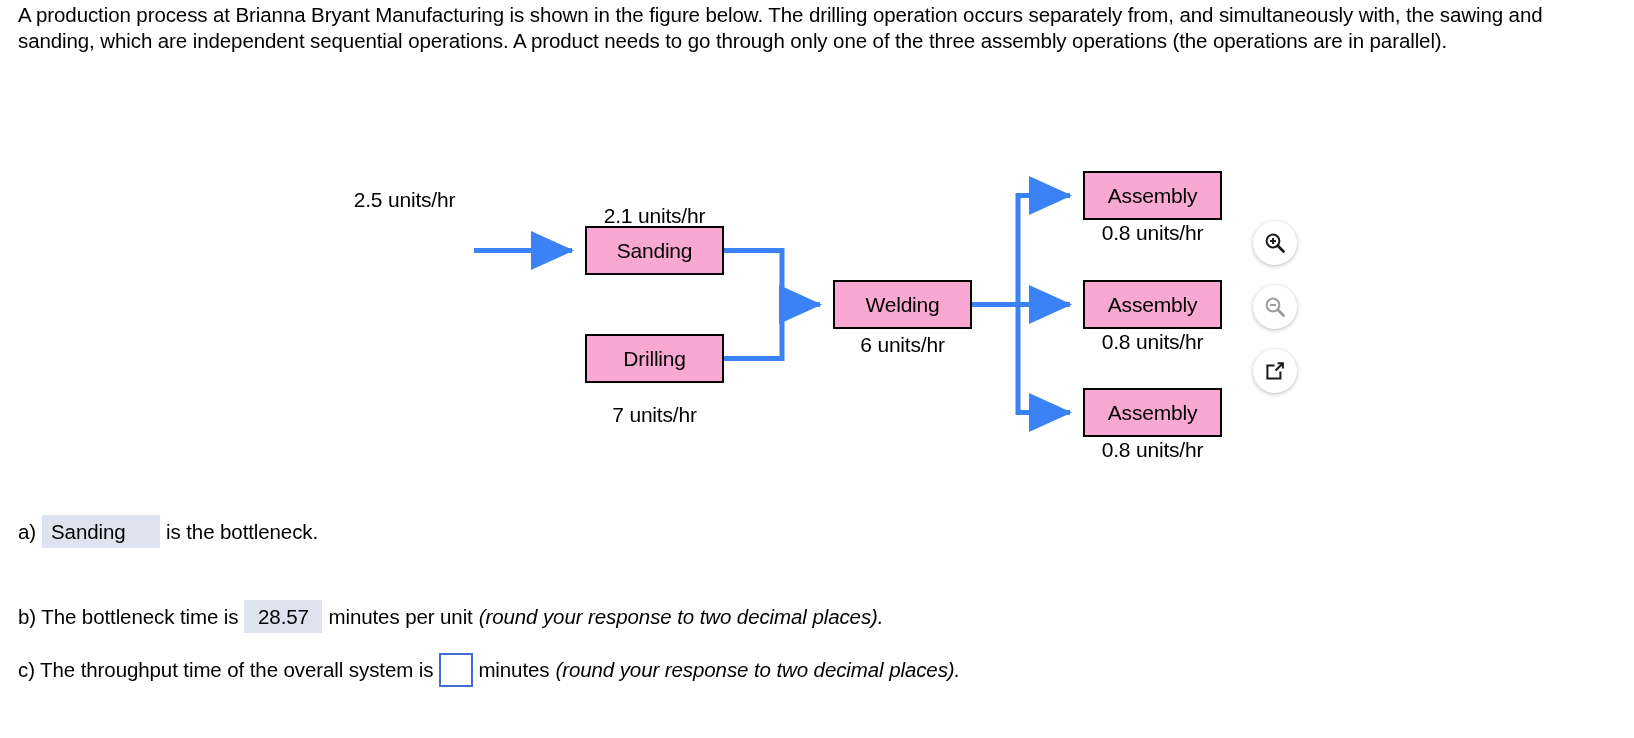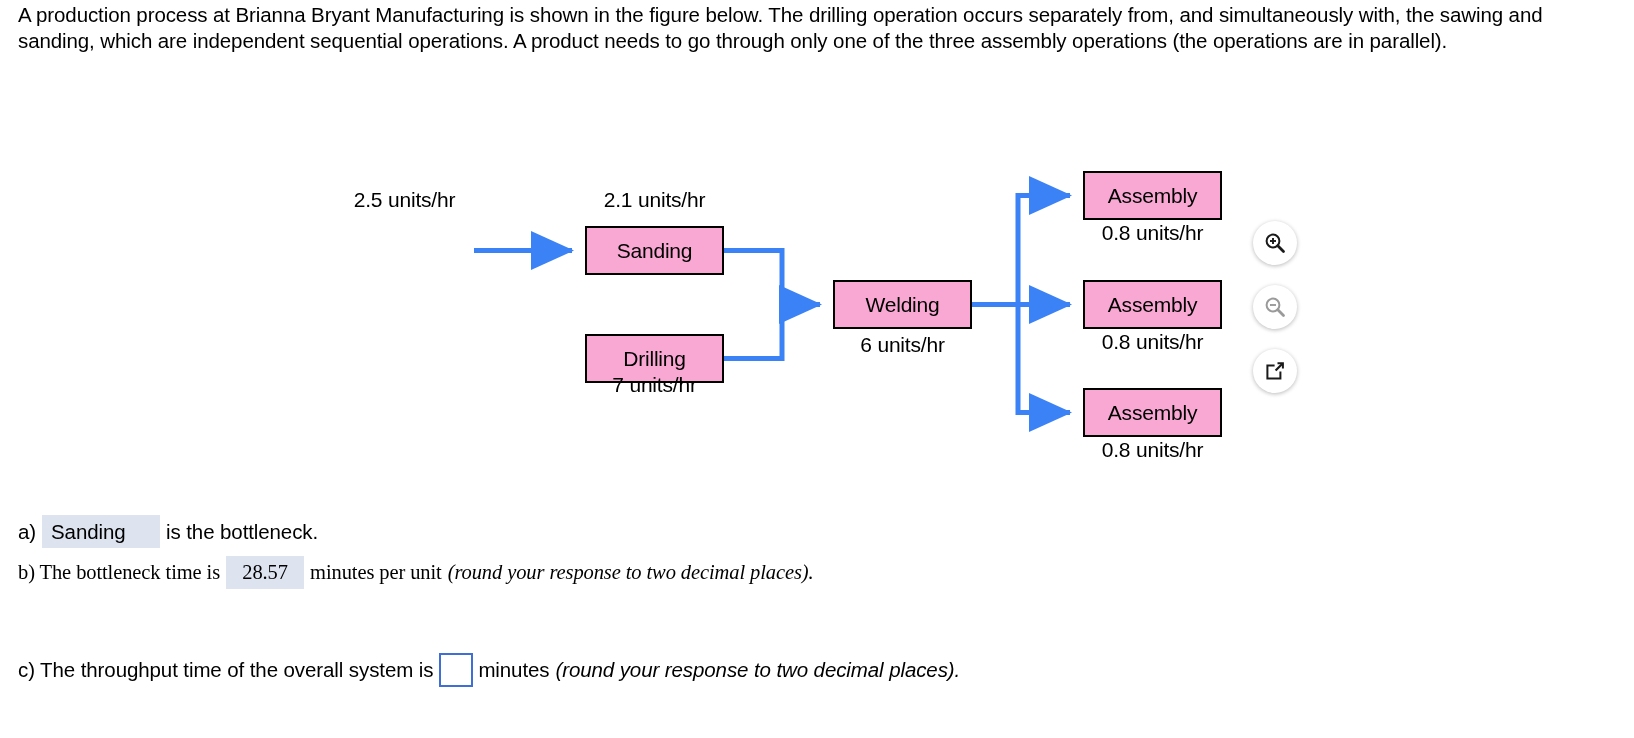--- a/index.html
+++ b/index.html
@@ -54,22 +54,22 @@
   
   #box-sawing   { left: 335px; top: 126px; width: 139px; height: 49px; }
   #box-sanding  { left: 585px; top: 126px; width: 139px; height: 49px; }
   #box-drilling { left: 585px; top: 234px; width: 139px; height: 49px; }
   #box-welding  { left: 833px; top: 180px; width: 139px; height: 49px; }
   #box-asm1     { left: 1083px; top: 71px;  width: 139px; height: 49px; }
   #box-asm2     { left: 1083px; top: 180px; width: 139px; height: 49px; }
   #box-asm3     { left: 1083px; top: 288px; width: 139px; height: 49px; }
 
   #rate-sawing   { left: 335px; top: 88px;  width: 139px; }
-  #rate-sanding  { left: 585px; top: 88px;  width: 139px; }
-  #rate-drilling { left: 585px; top: 273px; width: 139px; }
+  #rate-sanding  { left: 585px; top: 104px;  width: 139px; }
+  #rate-drilling { left: 585px; top: 303px; width: 139px; }
   #rate-welding  { left: 833px; top: 233px; width: 139px; }
   #rate-asm1     { left: 1083px; top: 121px; width: 139px; }
   #rate-asm2     { left: 1083px; top: 230px; width: 139px; }
   #rate-asm3     { left: 1083px; top: 338px; width: 139px; }
 
   
   .tool-btn {
     position: absolute;
     width: 44px; height: 44px;
     border-radius: 50%;
@@ -87,21 +87,21 @@
   
   .answer-line {
     position: absolute;
     font-size: 20.5px;
     letter-spacing: -0.1px;
     white-space: nowrap;
     display: flex;
     align-items: center;
   }
   #answer-a { left: 18px; top: 515px; }
-  #answer-b { left: 18px; top: 556px; font-family: Liberation Serif, serif; }
+  #answer-b { left: 18px; top: 600px; }
   #answer-c { left: 18px; top: 653px; }
 
   .filled-field {
     display: inline-flex;
     align-items: center;
     justify-content: flex-start;
     background: #dde3ef;
     height: 33px;
     padding: 0 9px;
     margin: 0 6px;

